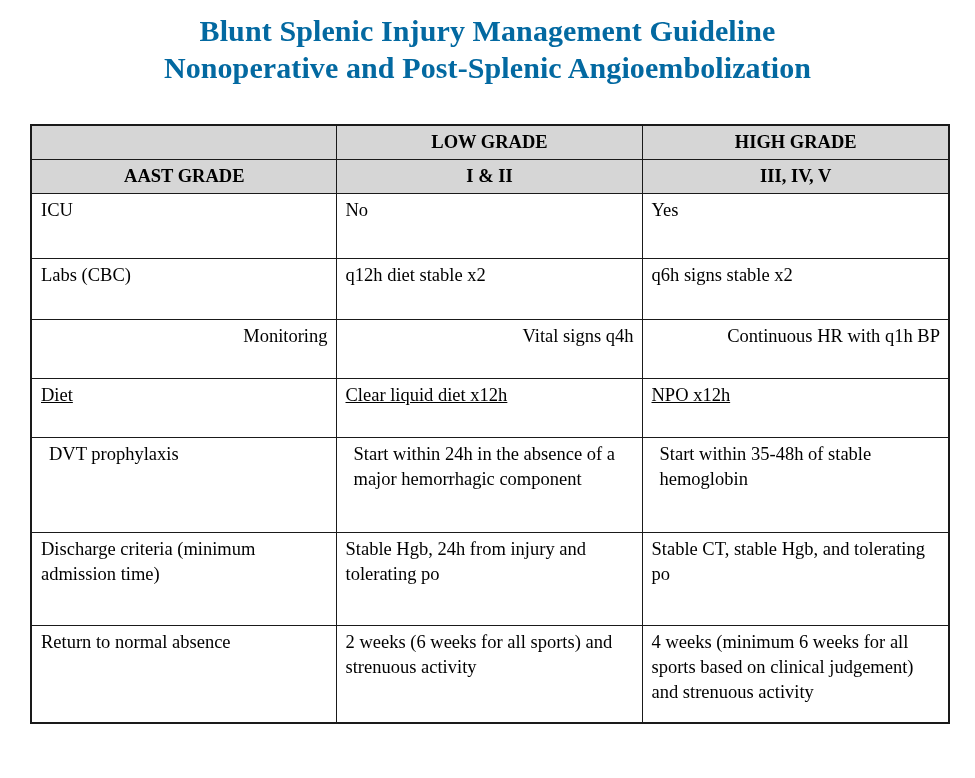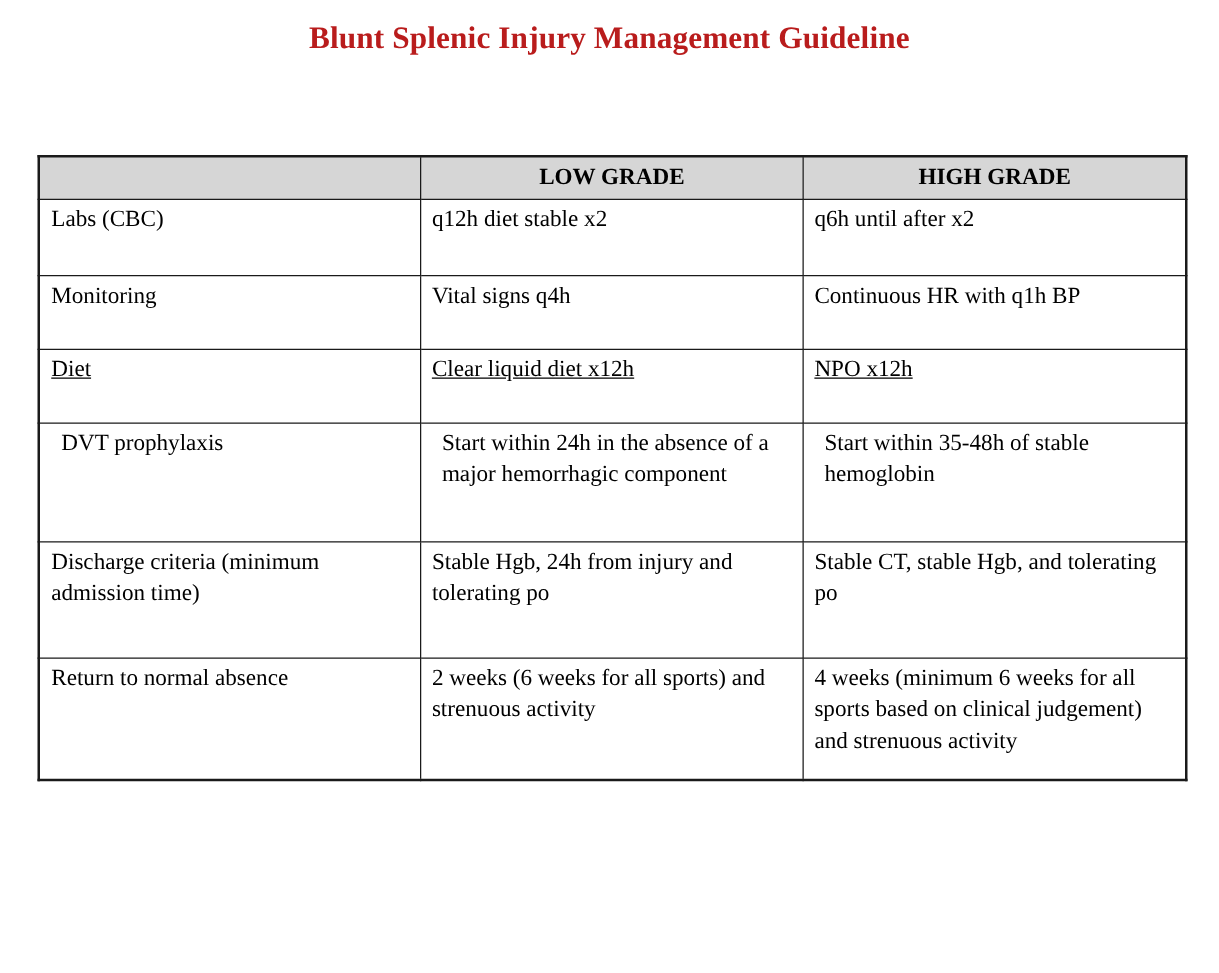--- a/index.html
+++ b/index.html
@@ -24,24 +24,24 @@
   .title-block {
     position: absolute;
     left: 0;
     top: 12px;
     width: 975px;
     text-align: center;
   }
   .title-line {
     font-family: "Liberation Serif", "DejaVu Serif", serif;
     font-weight: bold;
-    font-size: 25px;
+    font-size: 30px;
     line-height: 37px;
     letter-spacing: 0.1px;
-    color: #b91c1c;
+    color: #0369a1;
     white-space: nowrap;
   }
 
   
   .table-wrap {
     position: absolute;
     left: 30px;
     top: 124px;
     width: 918px;
   }
@@ -70,62 +70,79 @@
     font-weight: bold;
     font-size: 17.5px;
     line-height: 22px;
     padding: 4px 6px 4px 6px;
     height: 22px;
   }
   thead td.blank { background: #d6d6d6; }
 
   tbody tr.r-icu td       { height: 56px; }
   tbody tr.r-labs td      { height: 52px; }
-  tbody tr.r-monitoring td{ height: 50px; }
+  tbody tr.r-monitoring td{ height: 50px; text-align: right; }
   tbody tr.r-diet td      { height: 50px; text-decoration: underline; }
   tbody tr.r-dvt td       { height: 86px; padding-left: 17px; }
   tbody tr.r-ct td        { height: 45px; }
   tbody tr.r-discharge td { height: 84px; }
   tbody tr.r-return td    { height: 88px; }
 
   .cell-text { display: block; }
 </style>
 </head>
 <body>
 
 <div class="page">
 
   <div class="title-block">
     <div class="title-line">Blunt Splenic Injury Management Guideline</div>
+    <div class="title-line">Nonoperative and Post-Splenic Angioembolization</div>
   </div>
 
   <div class="table-wrap">
     <table class="guideline">
       <colgroup>
         <col class="c1">
         <col class="c2">
         <col class="c3">
       </colgroup>
       <thead>
         <tr>
           <td class="blank"></td>
           <td>LOW GRADE</td>
           <td>HIGH GRADE</td>
         </tr>
+        <tr>
+          <td>AAST GRADE</td>
+          <td>I &amp; II</td>
+          <td>III, IV,  V</td>
+        </tr>
       </thead>
       <tbody>
+        <tr class="r-icu">
+          <td>
+              <span class="cell-text">ICU</span>
+            </td>
+          <td>
+              <span class="cell-text">No</span>
+            </td>
+          <td>
+              <span class="cell-text">Yes</span>
+            </td>
+        </tr>
         <tr class="r-labs">
           <td>
               <span class="cell-text">Labs (CBC)</span>
             </td>
           <td>
               <span class="cell-text">q12h diet stable x2</span>
             </td>
           <td>
-              <span class="cell-text">q6h until after x2</span>
+              <span class="cell-text">q6h signs stable x2</span>
             </td>
         </tr>
         <tr class="r-monitoring">
           <td>
               <span class="cell-text">Monitoring</span>
             </td>
           <td>
               <span class="cell-text">Vital signs q4h</span>
             </td>
           <td>

